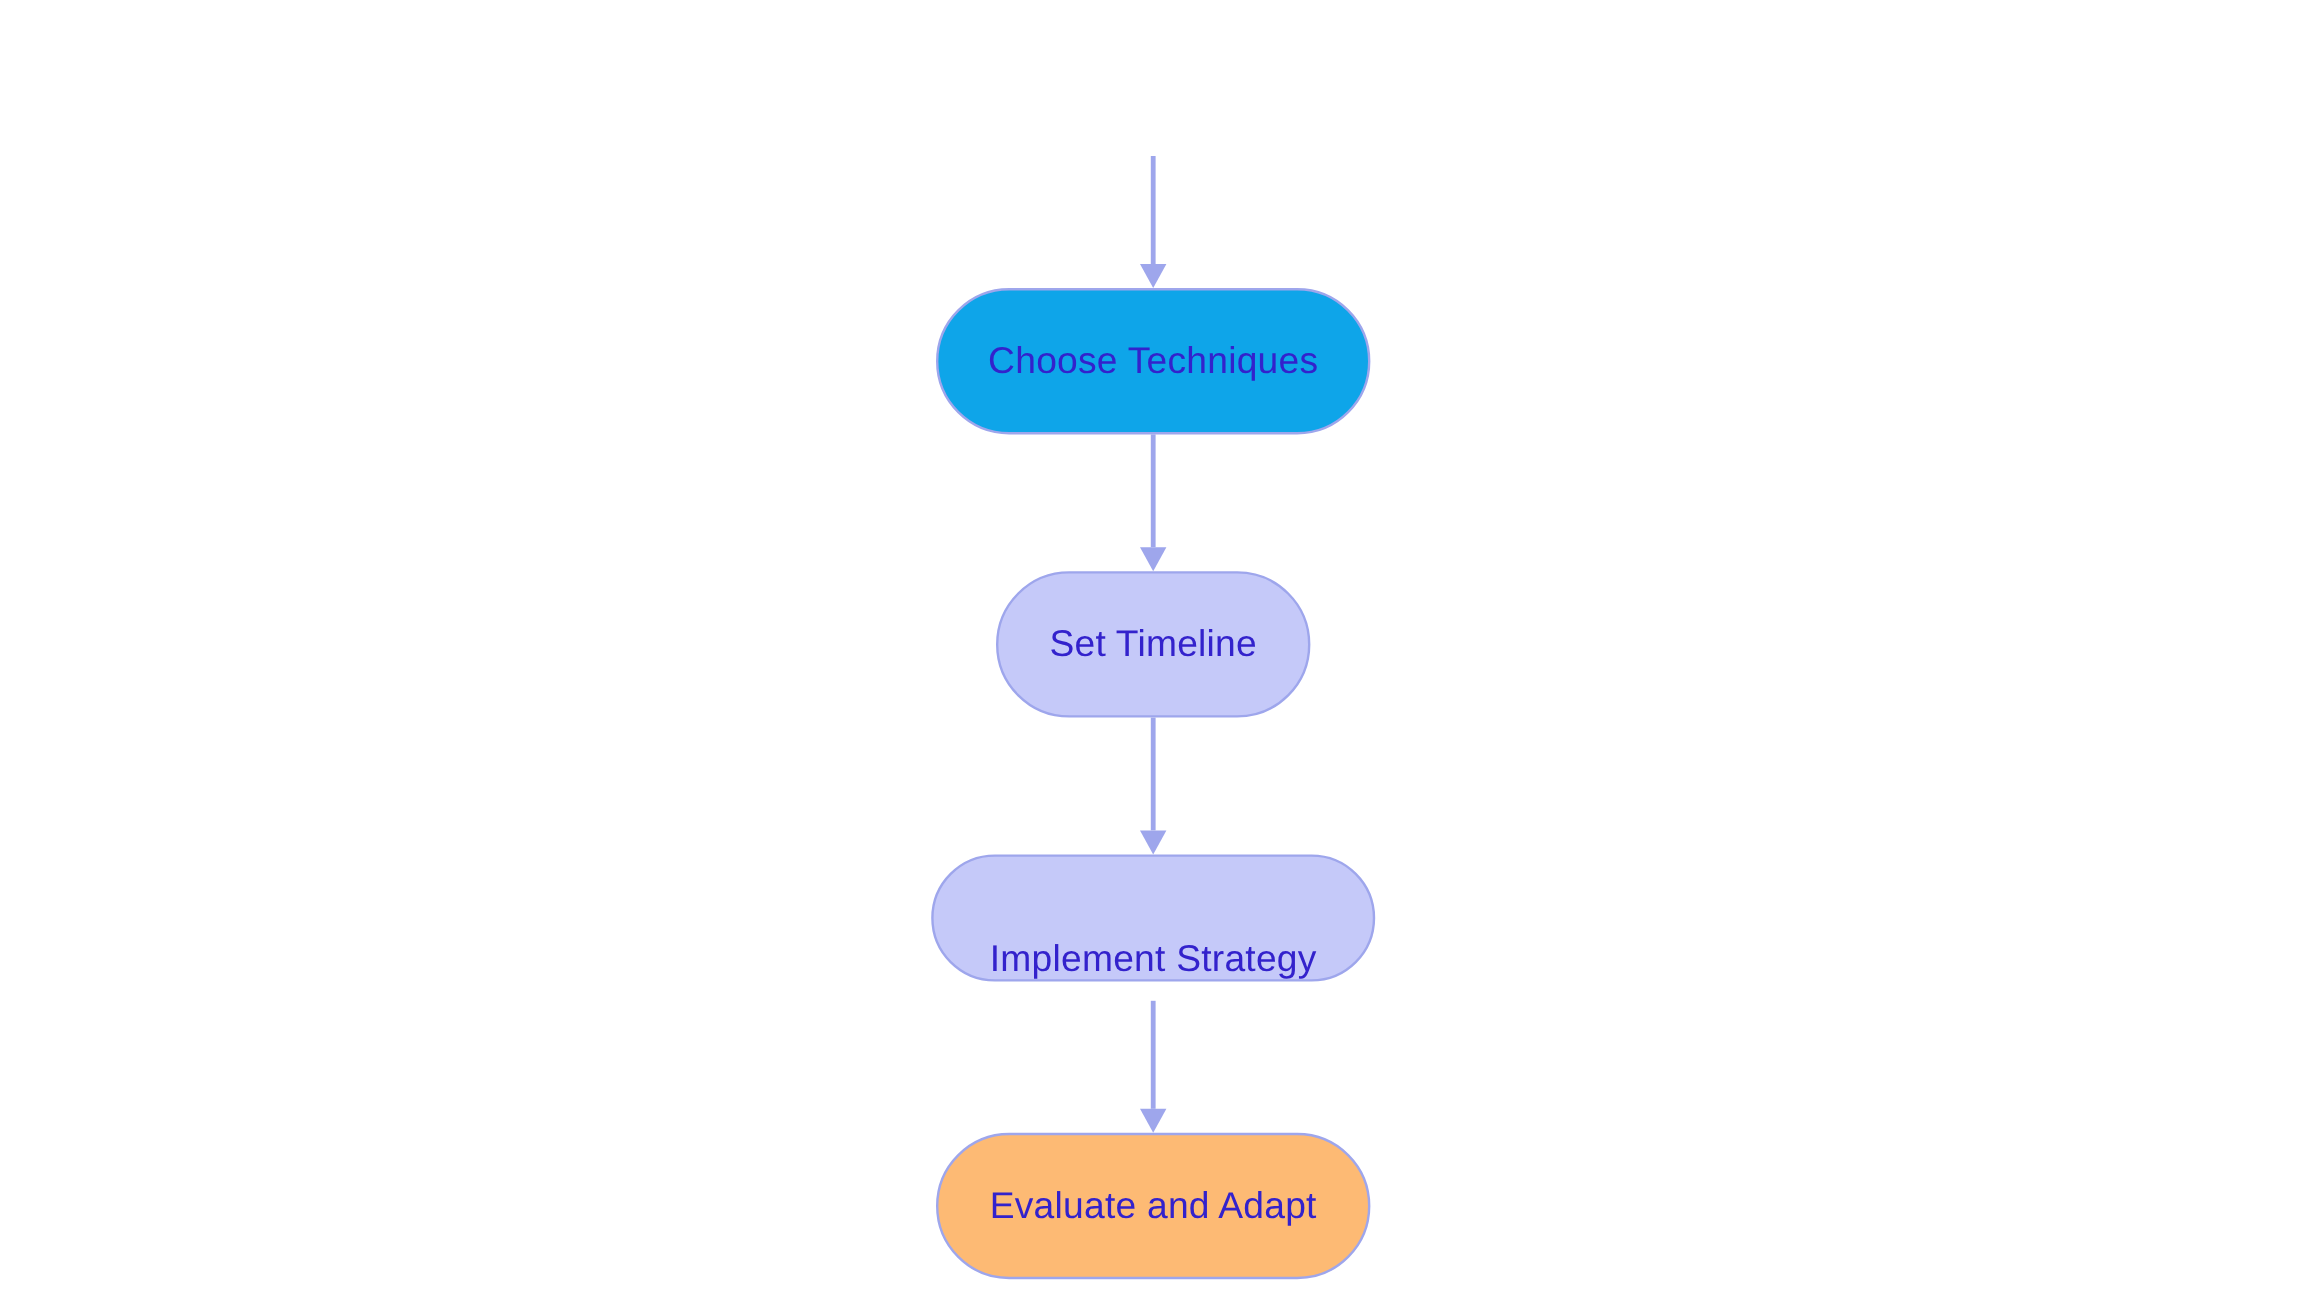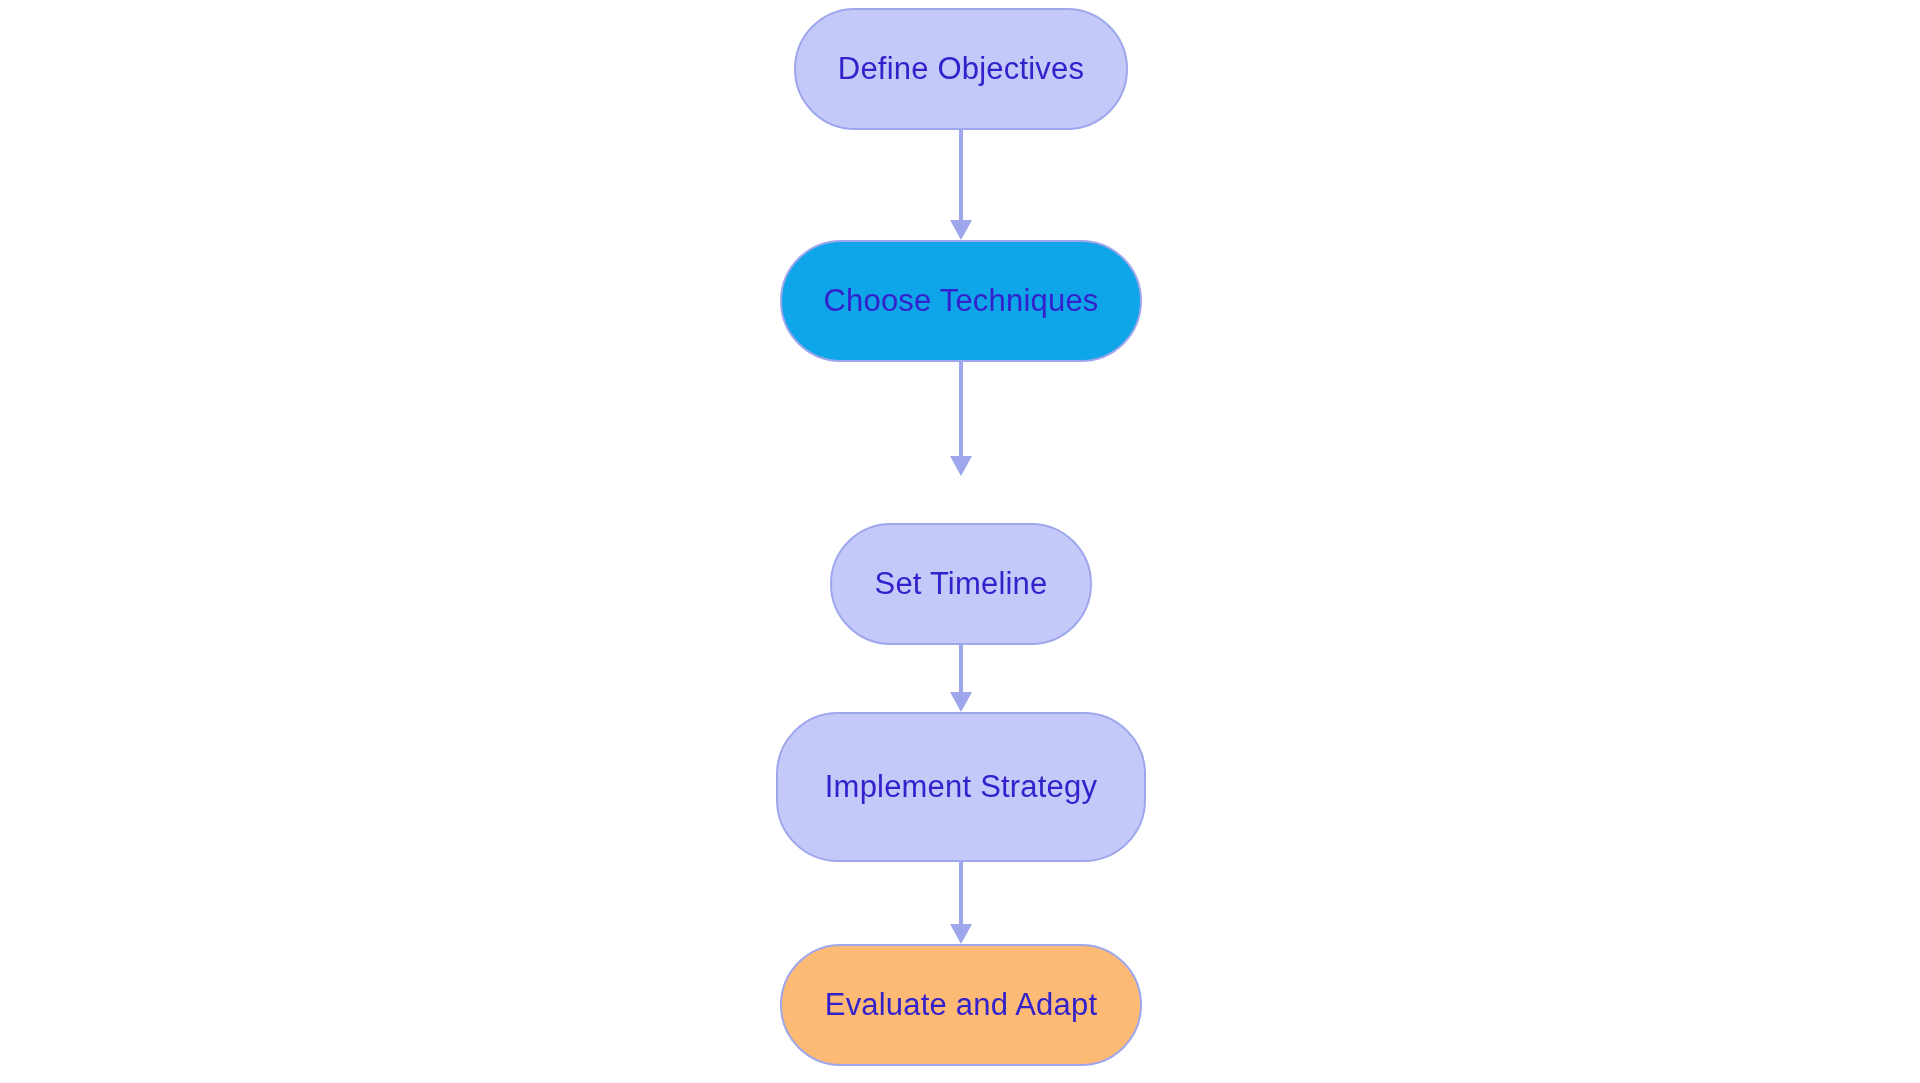--- a/index.html
+++ b/index.html
@@ -81,28 +81,25 @@
       <div class="edge-arrow" style="border-top: 20px solid rgb(158, 166, 236);"></div>
     </div>
     <div class="edge" style="left: 950px; top: 598px; width: 22px; height: 114px;">
       <div class="edge-line" style="height: 94px; background: rgb(158, 166, 236);"></div>
       <div class="edge-arrow" style="border-top: 20px solid rgb(158, 166, 236);"></div>
     </div>
     <div class="edge" style="left: 950px; top: 834px; width: 22px; height: 110px;">
       <div class="edge-line" style="height: 90px; background: rgb(158, 166, 236);"></div>
       <div class="edge-arrow" style="border-top: 20px solid rgb(158, 166, 236);"></div>
     </div>
-    <div class="node" style="left: 794px; top: 8px; width: 334px; height: 122px; background: rgb(197, 201, 249); border-color: rgb(158, 166, 236);">
-      <span class="node-label" style="color: rgb(51, 34, 204);">Define Objectives</span>
-    </div>
     <div class="node" style="left: 780px; top: 240px; width: 362px; height: 122px; background: #0ea5e9; border-color: rgb(158, 166, 236);">
       <span class="node-label" style="color: rgb(51, 34, 204);">Choose Techniques</span>
     </div>
-    <div class="node" style="left: 830px; top: 476px; width: 262px; height: 122px; background: rgb(197, 201, 249); border-color: rgb(158, 166, 236); margin-top: 47px;">
+    <div class="node" style="left: 830px; top: 476px; width: 262px; height: 122px; background: rgb(197, 201, 249); border-color: rgb(158, 166, 236);">
       <span class="node-label" style="color: rgb(51, 34, 204);">Set Timeline</span>
     </div>
-    <div class="node" style="left: 776px; top: 712px; width: 370px; height: 150px; background: rgb(197, 201, 249); border-color: rgb(158, 166, 236);">
+    <div class="node" style="left: 776px; top: 712px; width: 370px; height: 106px; background: rgb(197, 201, 249); border-color: rgb(158, 166, 236); align-items: flex-end;">
       <span class="node-label" style="color: rgb(51, 34, 204);">Implement Strategy</span>
     </div>
     <div class="node" style="left: 780px; top: 944px; width: 362px; height: 122px; background: #fdba74; border-color: rgb(158, 166, 236);">
       <span class="node-label" style="color: rgb(51, 34, 204);">Evaluate and Adapt</span>
     </div>
   </div>
 
 </body></html>

